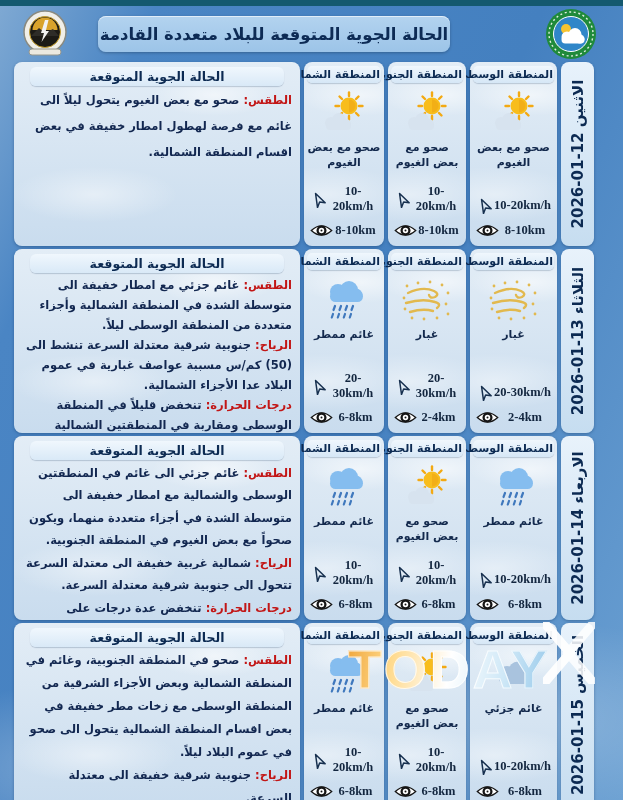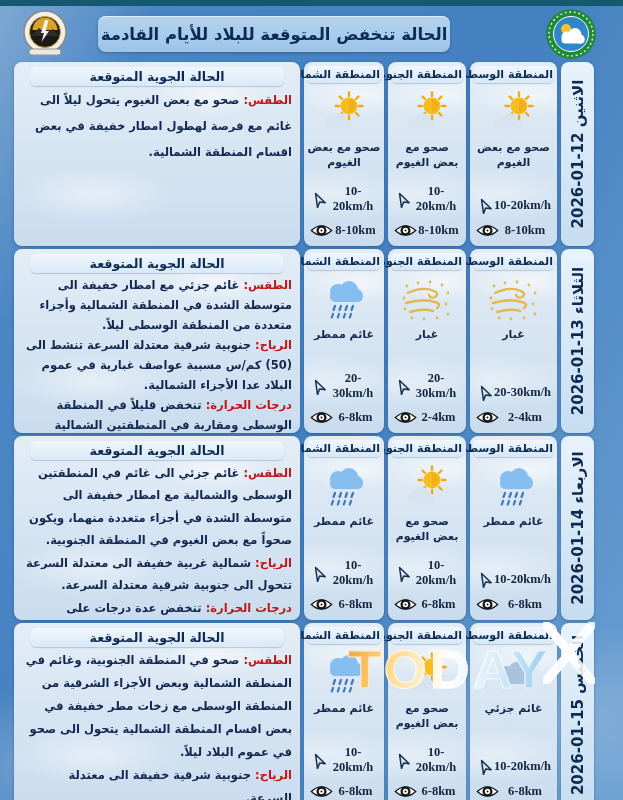--- a/index.html
+++ b/index.html
@@ -182,21 +182,21 @@
 
   <div class="header">
     <svg class="emblem" viewBox="0 0 50 50">
       <circle cx="25" cy="23" r="21" fill="#f1efe8" stroke="#8a8a80" stroke-width="1.5"></circle>
       <circle cx="25" cy="23" r="15.5" fill="#1c1a16" stroke="#c9a22e" stroke-width="1"></circle>
       <path d="M12.5 21 a12.5 12.5 0 0 1 25 0 Z" fill="#d9a32b"></path>
       <path d="M11 27 L19 19 L25 24 L33 20 L39 27 Z" fill="#2e2c28"></path>
       <polygon points="25,11 21,24 24,24 21.5,33 29,22 25.8,22 28.5,11" fill="#f2f2f2"></polygon>
       <rect x="9" y="40" width="32" height="6" rx="3" fill="#ece9e0" stroke="#96968c" stroke-width="1"></rect>
     </svg>
-    <div class="title-pill">الحالة تنخفض المتوقعة للبلاد للأيام القادمة</div>
+    <div class="title-pill">الحالة الجوية المتوقعة للبلاد متعددة القادمة</div>
     <div class="spacer"></div>
     <svg class="badge" viewBox="0 0 52 52">
       <circle cx="26" cy="26" r="25" fill="#1f8a3b"></circle>
       <circle cx="26" cy="26" r="22" fill="none" stroke="#ffffff" stroke-width="1.4" stroke-dasharray="2 2.6" opacity=".85"></circle>
       <circle cx="26" cy="26" r="17.5" fill="#2f86c8" stroke="#ffffff" stroke-width="1"></circle>
       <circle cx="21" cy="21" r="5" fill="#f6c431"></circle>
       <g fill="#ffffff">
         <circle cx="22" cy="29" r="5.5"></circle>
           <circle cx="30" cy="26.5" r="6.5"></circle>
           <circle cx="35" cy="31" r="4.5"></circle>

